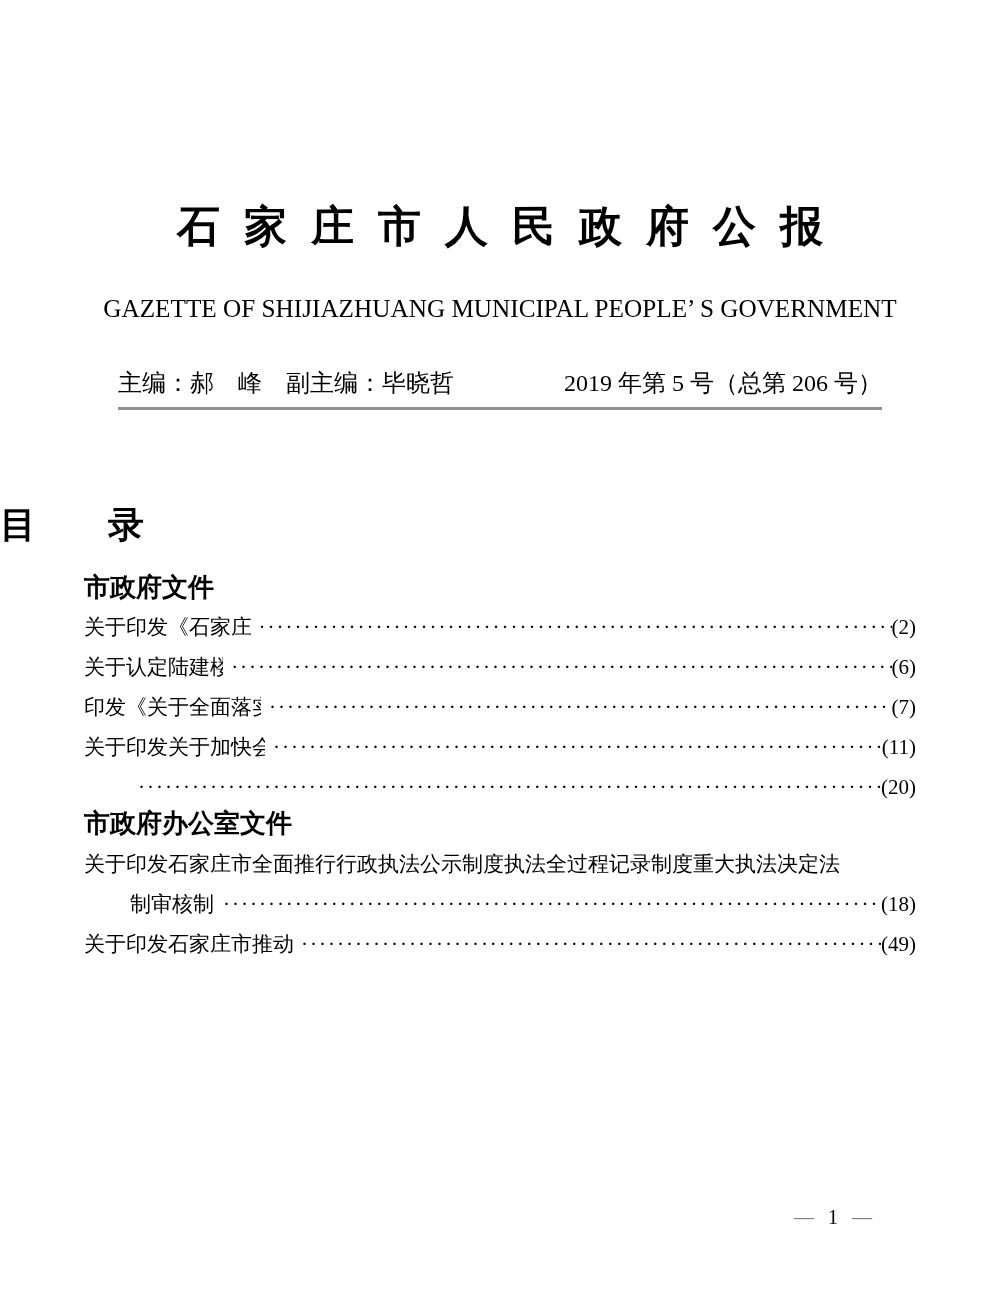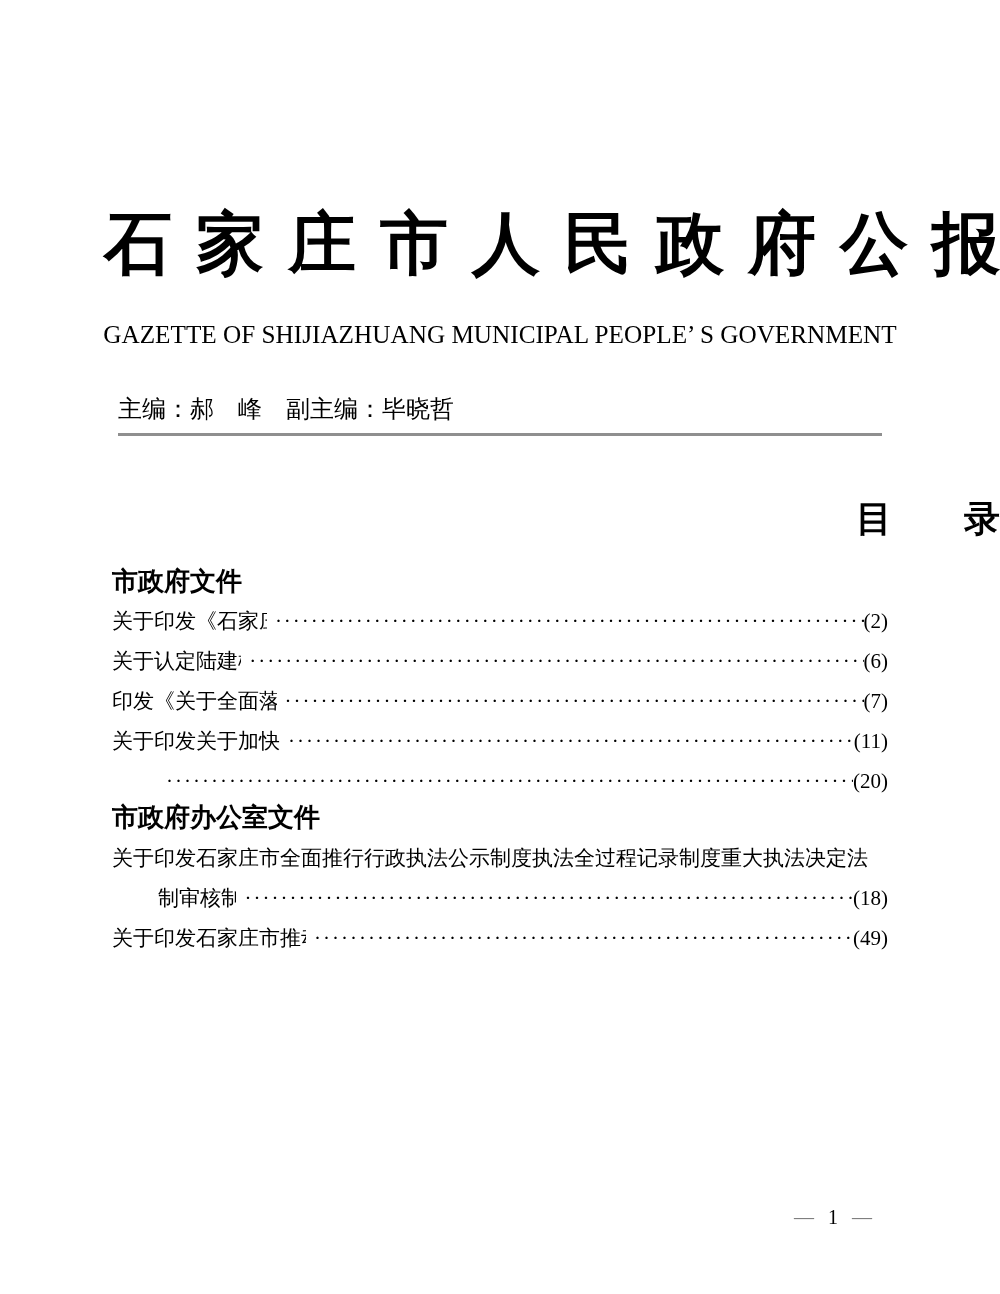--- a/index.html
+++ b/index.html
@@ -8,22 +8,22 @@
     margin:0 auto;
     background:#ffffff;
     position:relative;
     box-sizing:border-box;
     padding-top:165px;
     font-family:"Liberation Serif", serif;
     color:#000;
     overflow:hidden;
   }
   .title-cn {
-    text-align:right;
-    font-size:68px;
+    text-align:center;
+    font-size:43px;
     line-height:66px;
     font-weight:700;
     font-family:"Liberation Serif", serif;
     white-space:nowrap;
   }
   .title-cn span { letter-spacing:24px; margin-right:-24px; }
   .title-en {
     margin-top:36px;
     text-align:center;
     font-size:26px;
@@ -40,29 +40,29 @@
     font-size:24px;
     line-height:30px;
     white-space:nowrap;
   }
   .rule {
     margin:9px 118px 0 118px;
     border-top:3px solid #8f8f8f;
     height:0;
   }
   .toc-heading {
-    margin-top:60px;
-    text-align:right;
+    margin-top:92px;
+    text-align:left;
     font-size:36px;
     line-height:46px;
     font-weight:700;
     font-family:"Liberation Sans", sans-serif;
     white-space:pre;
   }
-  .content { margin:0 112px; }
+  .content { margin:0 84px; }
   .section-heading {
     font-size:26px;
     line-height:30px;
     font-weight:700;
     font-family:"Liberation Sans", sans-serif;
   }
   .section-heading.first { margin-top:24px; }
   .section-heading.later { margin-top:2px;font-family:Liberation Serif, serif; }
   .entries { margin-top:5px; }
   .line {
@@ -100,20 +100,21 @@
 <body>
 
 <div class="page">
 
   <h1 class="title-cn"><span>石家庄市人民政府公报</span></h1>
 
   <div class="title-en">GAZETTE OF SHIJIAZHUANG MUNICIPAL PEOPLE’ S GOVERNMENT</div>
 
   <div class="editor-row">
     <span class="editors">主编：郝　峰　副主编：毕晓哲</span>
+    <span class="issue">2019 年第 5 号（总第 206 号）</span>
   </div>
 
   <div class="rule"></div>
 
   <div class="toc-heading">目　　录</div>
 
   <div class="content">
       <div class="section-heading first">市政府文件</div>
       <div class="entries">
         <div class="line">

